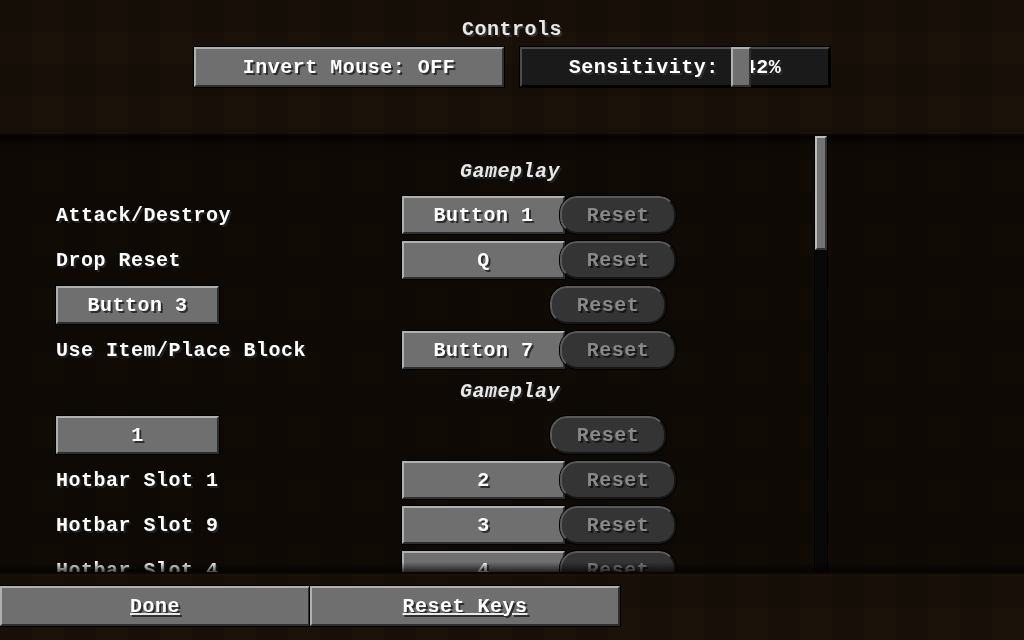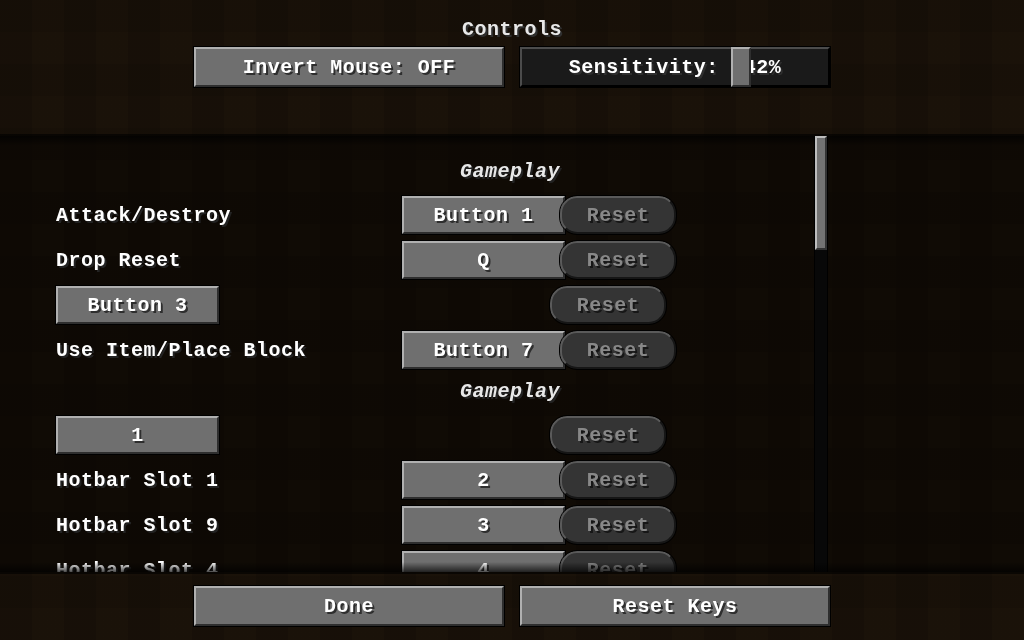--- a/index.html
+++ b/index.html
@@ -203,22 +203,21 @@
   .reset-btn {
     width: 116px;
     height: 38px;
   }
 
   .footer {
     position: absolute;
     left: 0; right: 0;
     bottom: 14px;
     display: flex;
-    justify-content: center;
-    gap: 16px;
+    text-decoration: underline;
   }
   .footer .mc-button {
     width: 310px;
   }
 
 </style>
 </head>
 <body>
 
 <div class="dirt-bg"></div>

